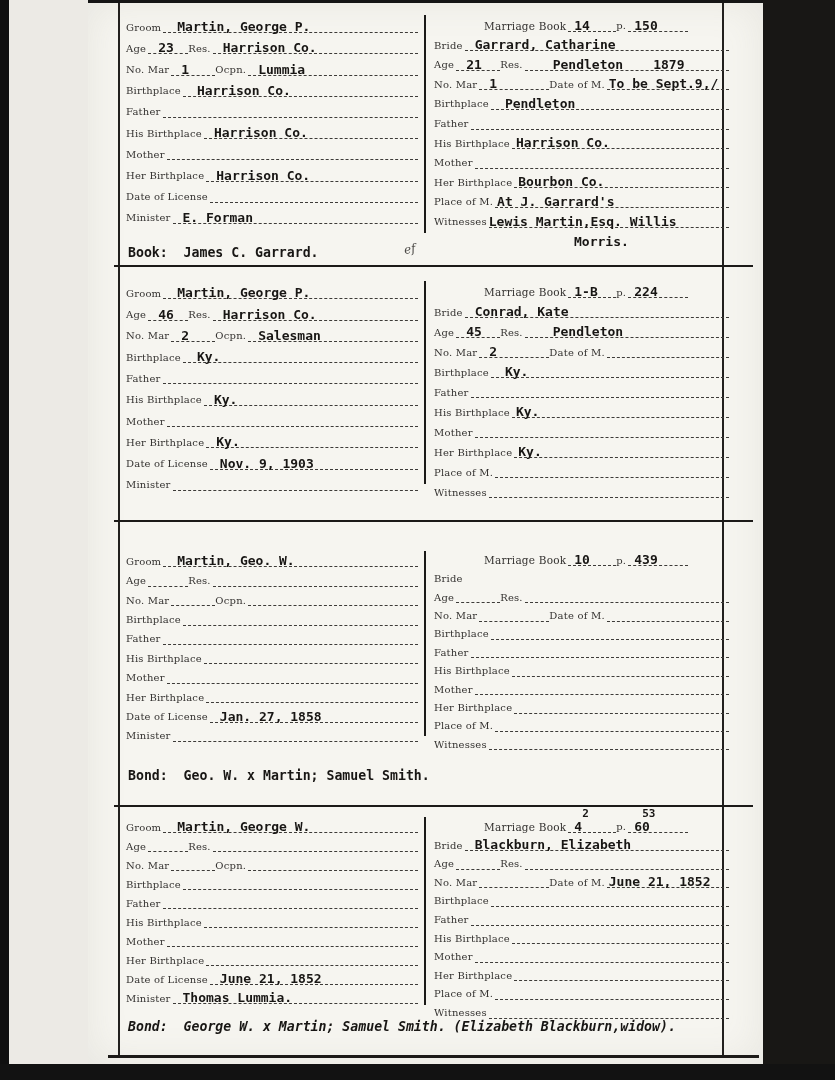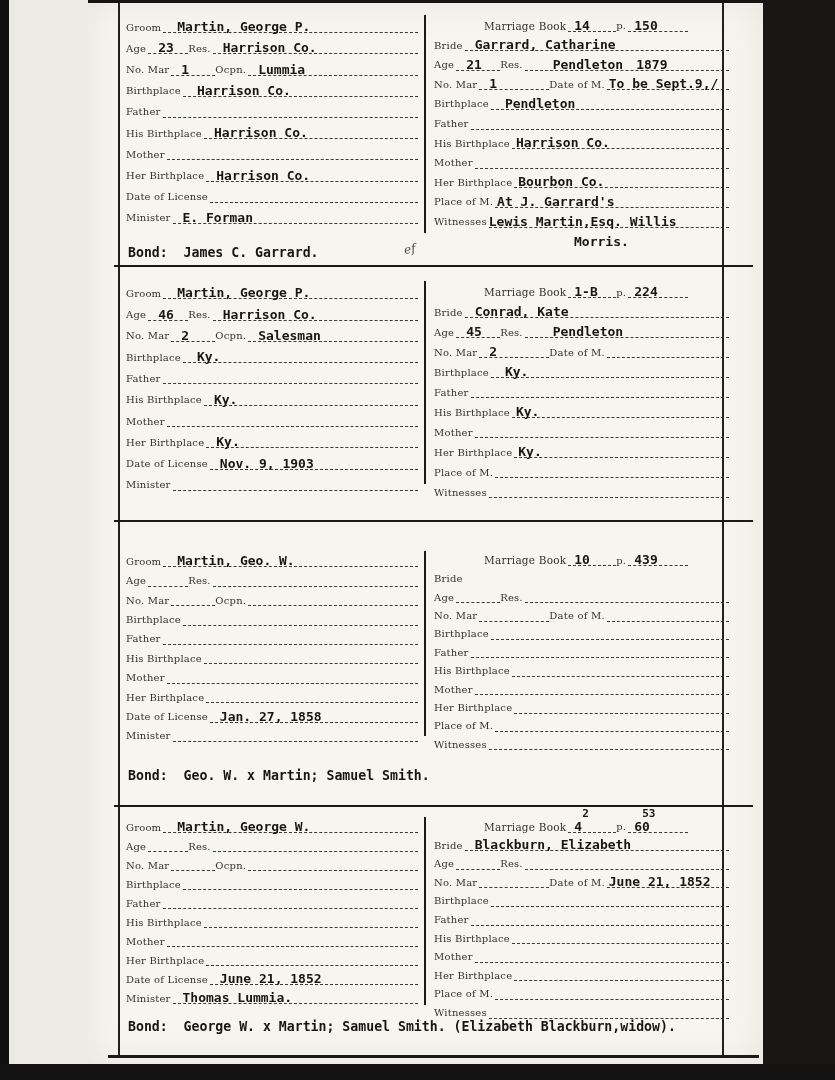--- a/index.html
+++ b/index.html
@@ -44,29 +44,29 @@
     font-size:13px;color:#181614;white-space:nowrap;padding-left:10px;
     transform:translateY(1px);line-height:1;
   }
   .res-val{padding-left:28px;}
   .name-val{padding-left:14px;}
   .book-row{width:245px;padding-left:50px;flex:none;display:flex;align-items:flex-end;}
   .book-lbl{font-size:10.5px;}
   .sup{position:absolute;top:-11px;left:14px;font-family:"DejaVu Sans Mono",monospace;
     font-weight:700;font-size:11px;color:#181614;line-height:1;}
   .wit2{padding-left:130px;height:16px;}
-  .extra{margin-left:13px;padding-left:0;}
+  .extra{margin-left:30px;padding-left:0;}
   .bond{
     font-family:"DejaVu Sans Mono","Liberation Mono",monospace;font-weight:700;
     font-size:13.2px;color:#181614;white-space:pre;padding-left:2px;line-height:1.2;
   }
   .r1{top:12px;--grh:21.2px;--brh:19.6px;} .r1 .bond{margin-top:-2px;}
   .r2{top:278px;--grh:21.3px;--brh:20px;}
   .r3{top:548px;--grh:19.4px;--brh:18.4px;} .r3 .bond{margin-top:18px;}
-  .r4{top:814px;--grh:19px;--brh:18.6px;} .r4 .bond{margin-top:0;}
+  .r4{top:814px;--grh:19px;--brh:18.6px;} .r4 .bond{margin-top:0;font-style:italic;}
   .mark-ef{position:absolute;left:316px;top:242px;font:italic 12px "DejaVu Serif",serif;
     color:#4a4845;transform:rotate(-10deg);}
 </style>
 </head>
 <body>
 
 <div class="film-left"></div>
 <div class="film-right"></div>
 <div class="film-wedge"></div>
 <div class="film-bottom"></div>
@@ -234,21 +234,21 @@
         <span class="lbl">Witnesses</span>
         <span class="line">
               <span class="val" style="padding-left:0">Lewis Martin,Esq. Willis</span>
             </span>
       </div>
       <div class="row wit2 hide-if-empty">
         <span class="val">Morris.</span>
       </div>
     </div>
   </div>
-  <div class="bond hide-if-empty">Bond:  James C. Garrard.</div>
+  <div class="bond hide-if-empty">Book:  James C. Garrard.</div>
 </section>
   <section class="record r2">
   <div class="cols">
     <div class="gcol">
       <div class="row">
         <span class="lbl">Groom</span>
         <span class="line">
               <span class="val name-val">Martin, George P.</span>
             </span>
       </div>

